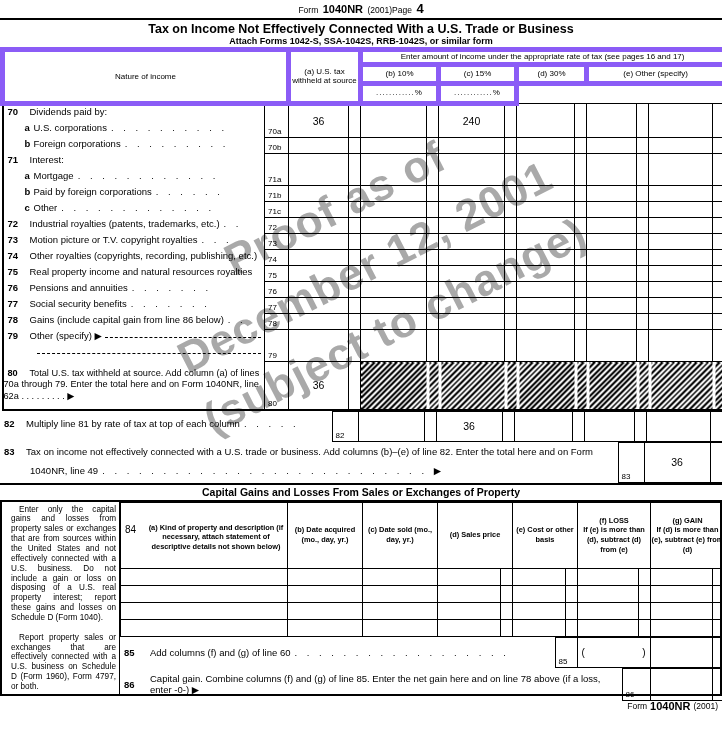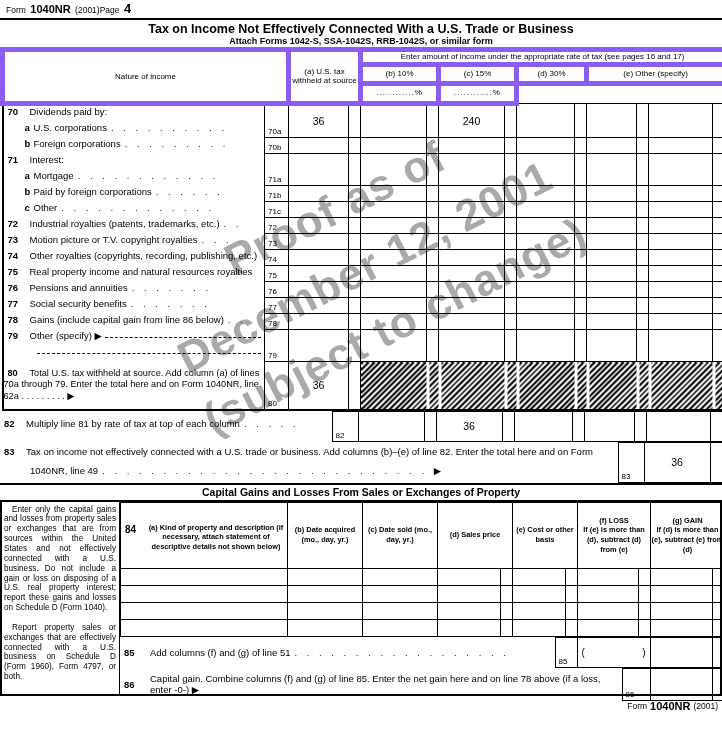--- a/index.html
+++ b/index.html
@@ -5,21 +5,21 @@
   *{box-sizing:border-box;margin:0;padding:0}
   body{background:#fff}
   .page{position:relative;width:722px;height:739px;background:#fff;color:#000;
         font-family:"Liberation Sans",sans-serif;overflow:hidden}
   .watermark{position:absolute;top:168px;left:45px;width:640px;z-index:0;
         transform:rotate(-27deg);color:#a9a9a9;font-weight:bold;font-size:44px;
         text-align:center;line-height:1.5;letter-spacing:1px;white-space:nowrap}
   .content{position:relative;z-index:1}
 
   
-  .hdrbar{display:flex;justify-content:flex-start;align-items:flex-end;
+  .hdrbar{display:flex;justify-content:center;align-items:flex-end;
         padding:3px 6px 1px 6px;border-bottom:2px solid #000;height:20px}
   .small{font-size:8.5px}
   .formnum{font-weight:bold;font-size:11px}
   .pagenum{font-weight:bold;font-size:13px}
 
   .titleblk{text-align:center;padding:2px 0 1px 0}
   .title{font-weight:bold;font-size:12.5px}
   .subtitle{font-weight:bold;font-size:9px}
 
   table{border-collapse:collapse;table-layout:fixed;width:722px;background:transparent}
@@ -51,27 +51,27 @@
   .open{border:none}
   .r81{height:22px}.r82{height:30px}.r83{height:40px}
   .l2{margin-left:30px;display:flex;align-items:center}
 
   .hrule{border-top:2px solid #000}
   .secttl{text-align:center;font-weight:bold;font-size:10.5px;height:15px;line-height:15px}
 
   
   .cgwrap{display:flex;border:2px solid #000;border-top:2px solid #000;height:196px}
   .sidebar{flex:0 0 118px;border-right:1px solid #000;font-size:8.2px;line-height:1.2;
-        text-align:justify;padding:3px 3px 0 2px}
+        text-align:justify;padding:3px 3px 0 9px}
   .sidebar p{margin-bottom:10px;text-indent:8px}
   .cgright{flex:1}
   table.tD,table.tE,table.tF{width:604px}
   .chc{border:1px solid #000;font-size:7.4px;text-align:center;line-height:1.3;font-weight:bold}
   .hd84{display:flex;align-items:flex-start;height:100%;padding-top:4px}
-  .ln84{flex:0 0 24px;font-weight:bold;font-size:10px;padding-left:4px;text-align:left}
+  .ln84{flex:0 0 24px;font-weight:normal;font-size:10px;padding-left:4px;text-align:left}
   .ctxt{flex:1}
   .cgr{height:17px}
   .r85{height:30px}.r86{height:32px}
   .parens{display:flex;justify-content:space-between;align-items:center;padding:0 4px;font-size:10px}
   .lblflex{display:flex;align-items:center;padding-left:4px}
   .lblflex .num{flex:0 0 26px;font-weight:bold}
 
   .footer{display:flex;justify-content:flex-end;align-items:center;gap:3px;padding:4px 4px 0 0}
 </style>
 </head>
@@ -616,21 +616,21 @@
               <col style="width:22px">
               <col style="width:73px">
               <col style="width:62px">
               <col style="width:12px">
           </colgroup>
           <tbody>
               <tr class="r85">
             <td class="open">
               <div class="lblflex">
                     <span class="num">85</span>
-                    <span class="txt">Add columns (f) and (g) of line 51</span>
+                    <span class="txt">Add columns (f) and (g) of line 60</span>
                     <span class="dots">. . . . . . . . . . . . . . . . . .</span>
                   </div>
             </td>
             <td class="bn">85</td>
             <td class="bx">
               <div class="parens">
                     <span>(</span>
                     <span>)</span>
                   </div>
             </td>

